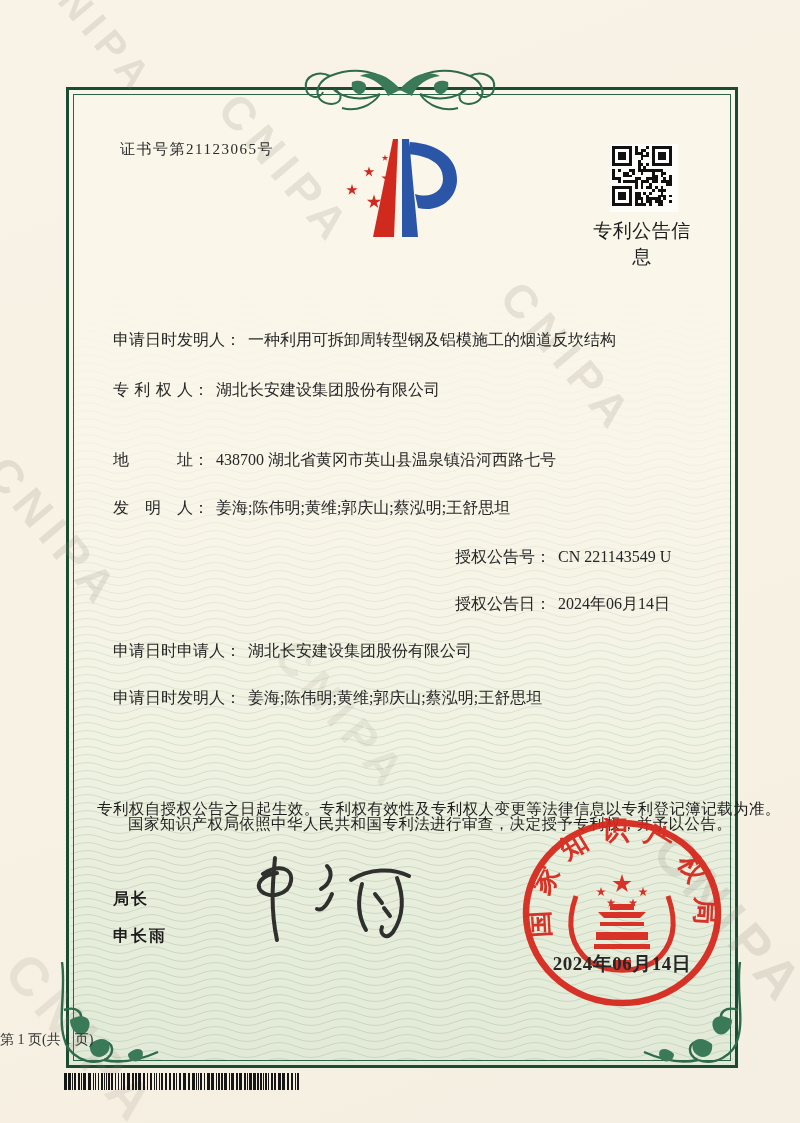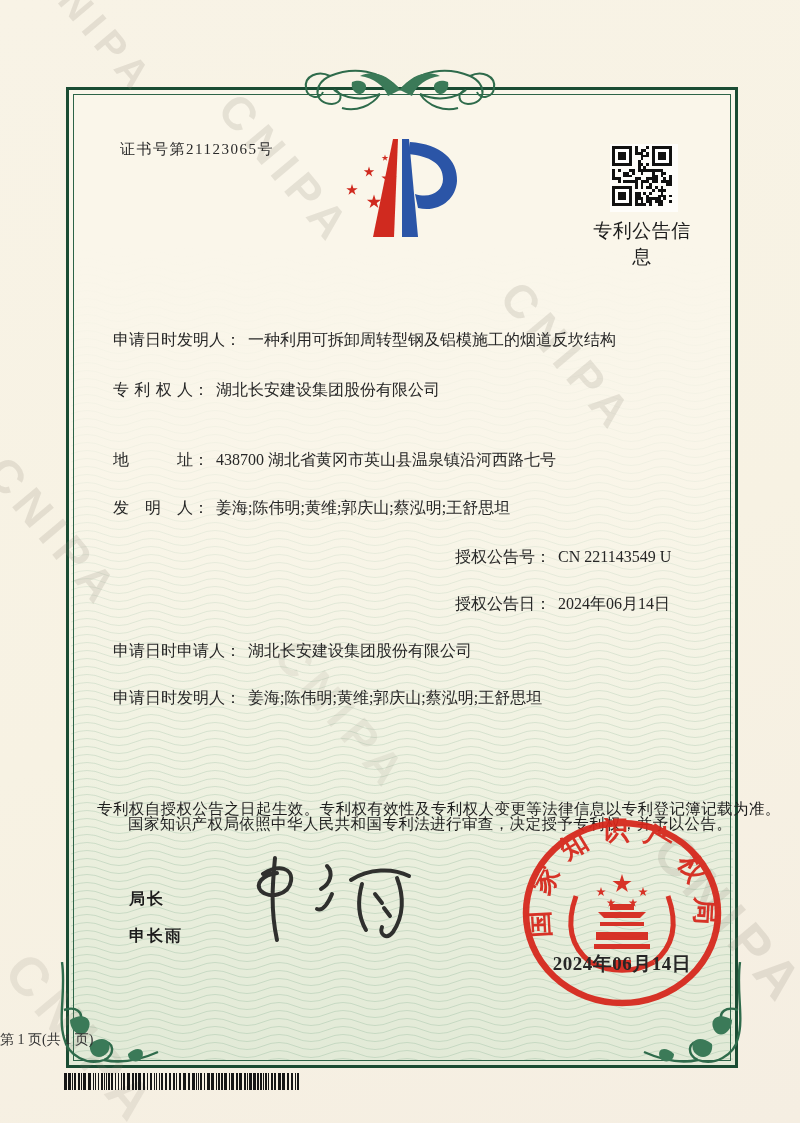--- a/index.html
+++ b/index.html
@@ -21,21 +21,21 @@
   
   .orn{position:absolute;pointer-events:none;}
   
   .certno{position:absolute;left:120px;top:140px;font-size:15px;letter-spacing:1.5px;color:#2a2a2a;}
   .title{position:absolute;left:0;top:234px;width:100%;text-align:center;
          font-size:40px;font-weight:700;letter-spacing:7px;color:#141414;}
   .row{position:absolute;left:113px;font-size:16px;white-space:nowrap;color:#262626;}
   .rcell{position:absolute;left:455px;font-size:16px;white-space:nowrap;color:#262626;}
   .val{margin-left:7px;}
   .statement{position:absolute;font-size:15.5px;color:#1e1e1e;letter-spacing:.4px;white-space:nowrap;}
-  .signer{position:absolute;left:129px;font-size:16px;font-weight:700;letter-spacing:2px;
+  .signer{position:absolute;left:113px;font-size:16px;font-weight:700;letter-spacing:2px;
           font-family:"Liberation Sans","DejaVu Sans",sans-serif;color:#1c1c1c;}
   .qrwrap{position:absolute;left:610px;top:144px;width:64px;height:64px;background:#fefdfa;padding:2px;}
   .qrcaption{position:absolute;left:586px;top:218px;width:112px;text-align:center;
              font-size:19px;letter-spacing:.5px;color:#1d1d1d;}
   .footer{position:absolute;left:0;top:1031px;width:100%;text-align:left;font-size:14px;color:#333;}
   .seal-date{position:absolute;left:520px;top:951px;width:204px;text-align:center;
              font-size:19px;font-weight:700;letter-spacing:.5px;color:#262626;}
   .barcode{position:absolute;left:64px;top:1073px;width:242px;height:17px;white-space:nowrap;overflow:hidden;}
   .barcode i{display:inline-block;height:100%;background:#161616;vertical-align:top;}
 </style>

